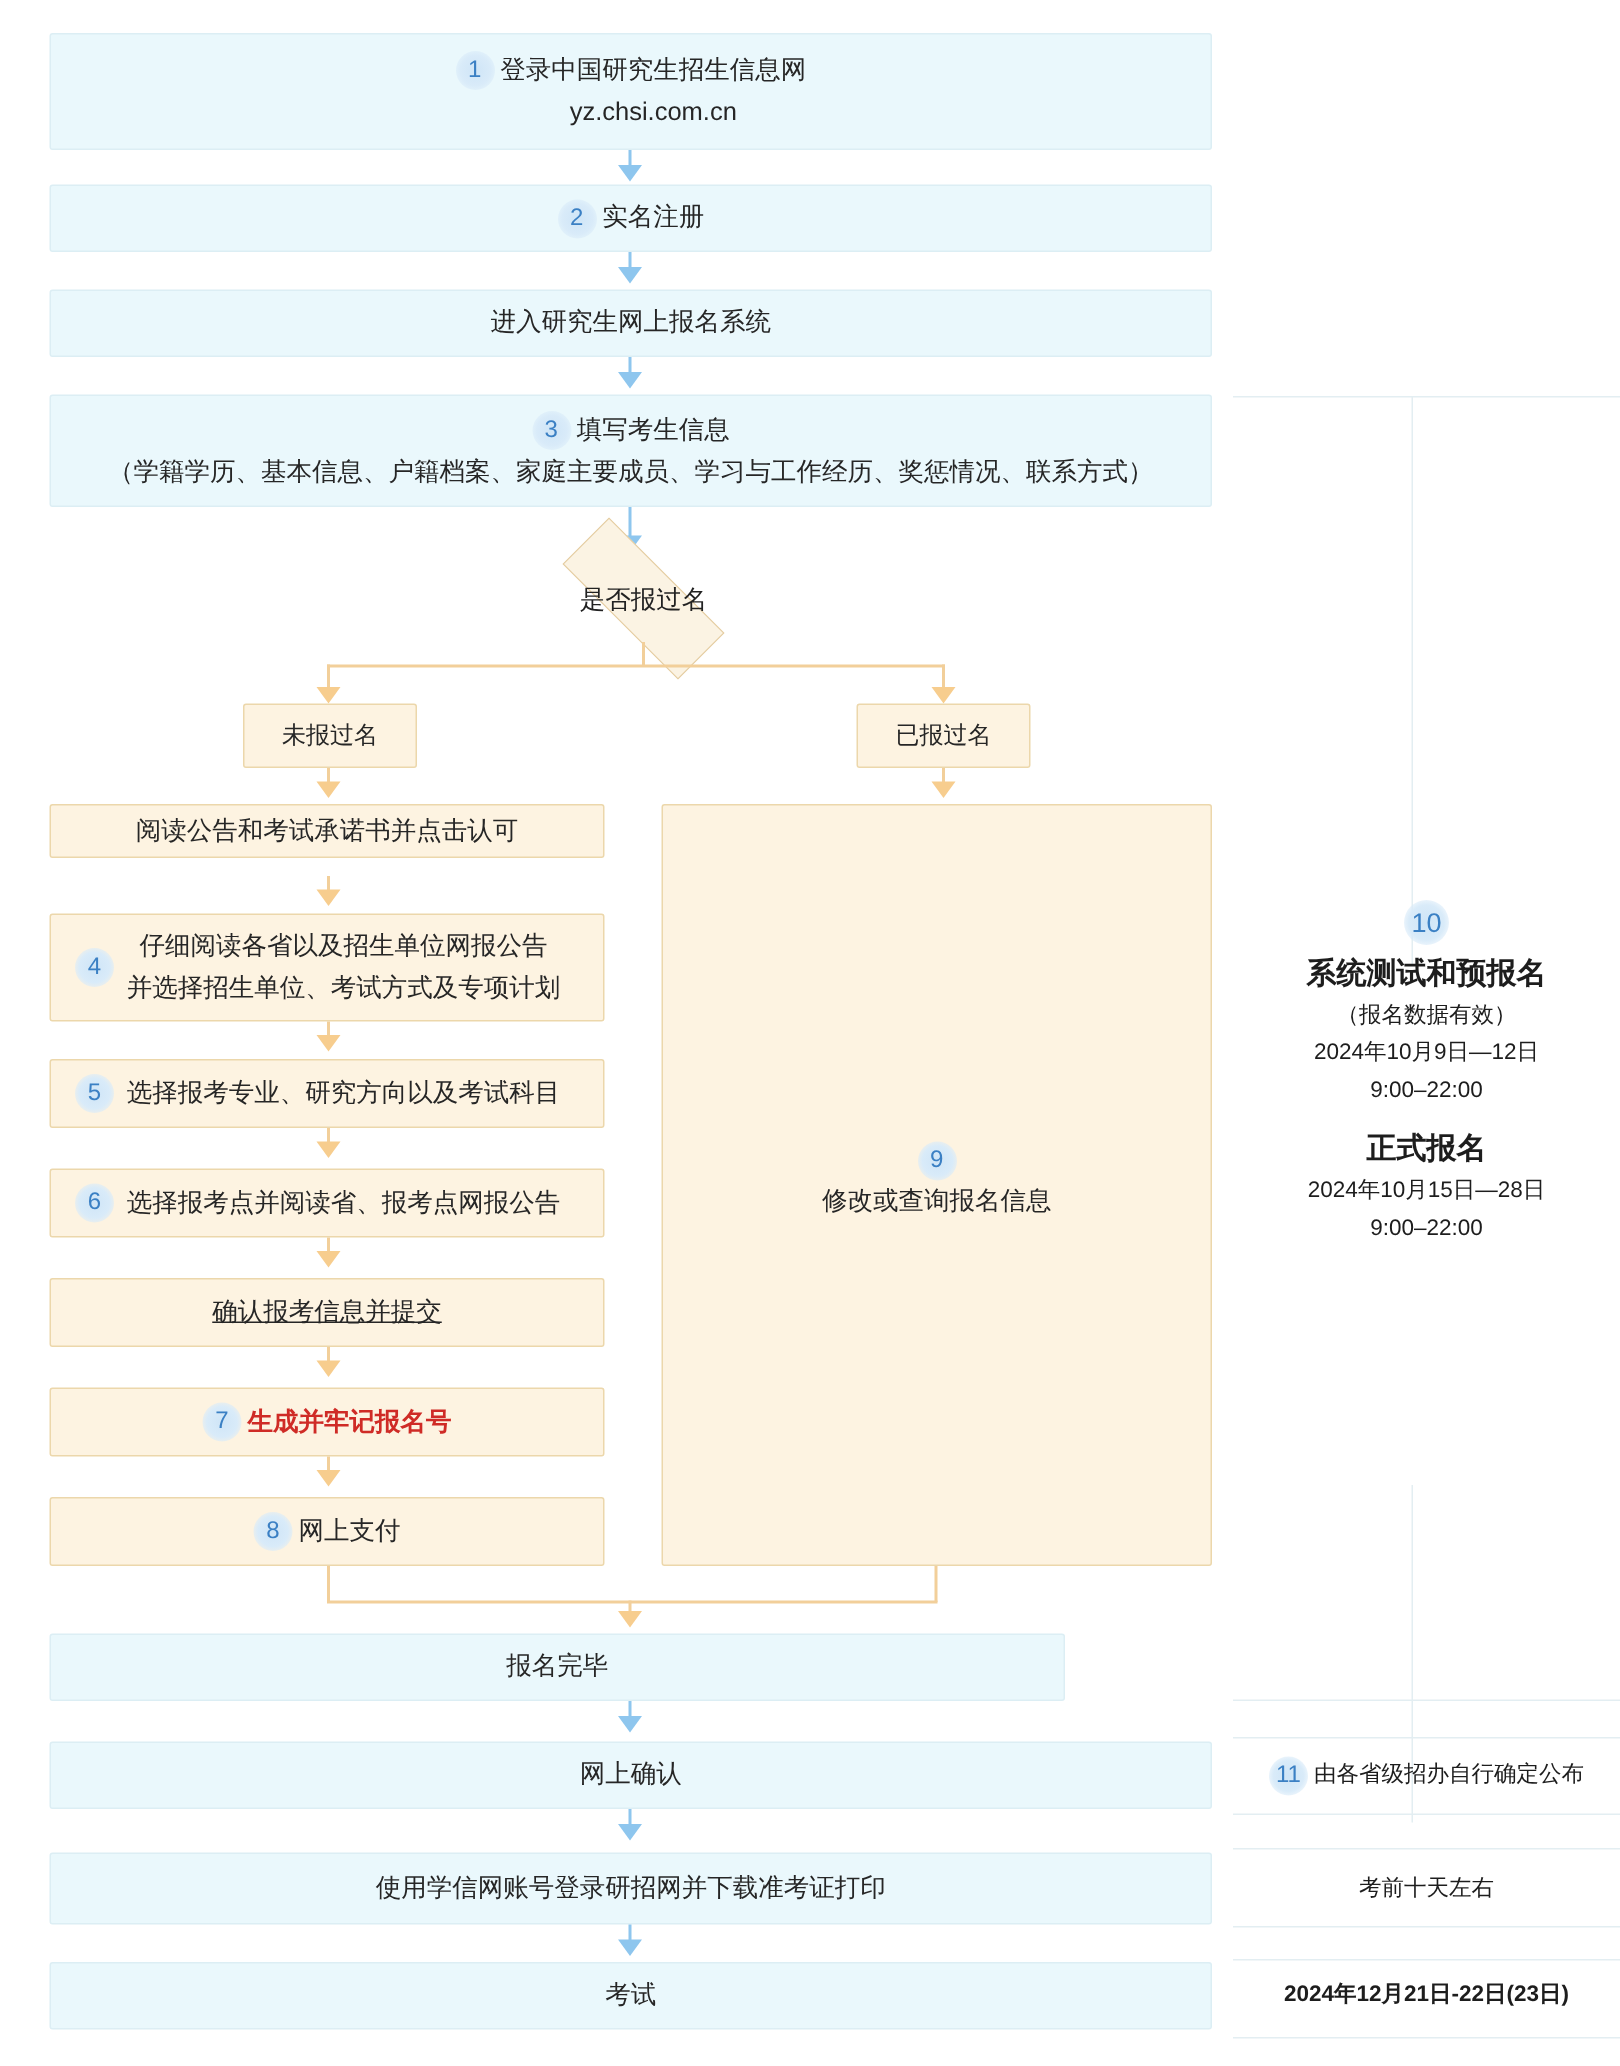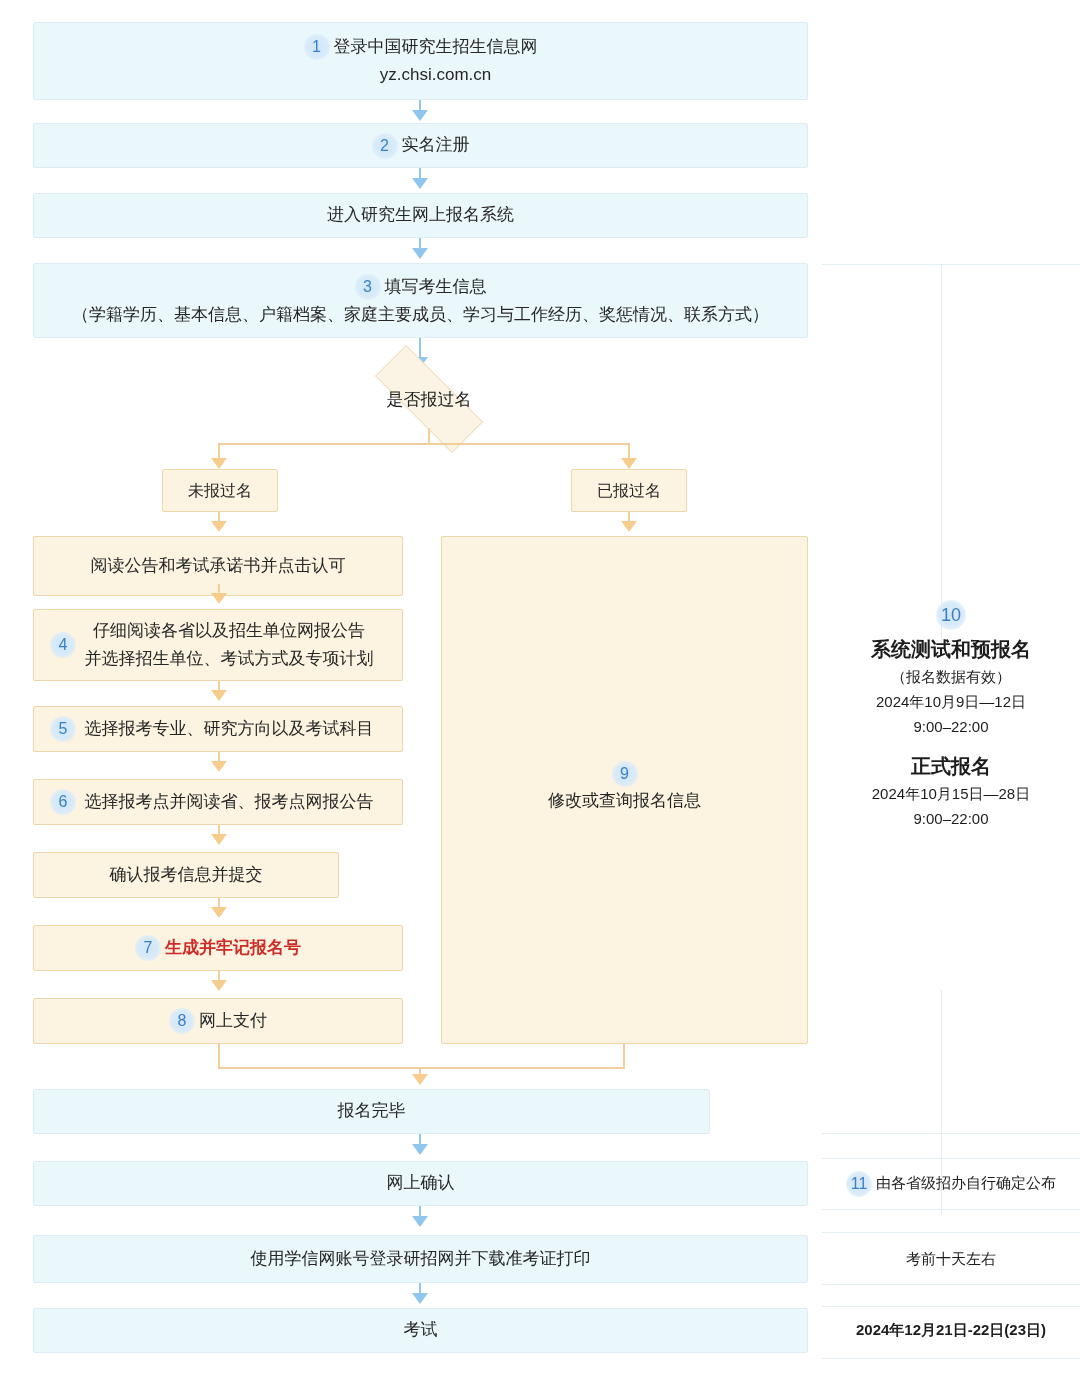--- a/index.html
+++ b/index.html
@@ -219,21 +219,21 @@
   </div>
   <div class="box box-orange-sm" style="left:571px;top:469px;width:116px;height:43px;text-align:center;">
     <span>已报过名</span>
   </div>
 
   <div class="vline v-orange" style="left:218px;top:512px;height:12px;"></div>
   <div class="arrow arrow-orange" style="left:211px;top:521px;"></div>
   <div class="vline v-orange" style="left:628px;top:512px;height:12px;"></div>
   <div class="arrow arrow-orange" style="left:621px;top:521px;"></div>
 
-  <div class="box box-orange" style="left:33px;top:536px;width:370px;height:60px;">
+  <div class="box box-orange" style="left:33px;top:536px;width:370px;height:36px;">
     <span>阅读公告和考试承诺书并点击认可</span>
   </div>
   <div class="vline v-orange" style="left:218px;top:584px;height:12px;"></div>
   <div class="arrow arrow-orange" style="left:211px;top:593px;"></div>
 
   <div class="box box-orange" style="left:33px;top:609px;width:370px;height:72px;">
     <span class="badge badge-left">4</span>
     <div class="inner two-line" style="padding-left:22px;">
       <div>仔细阅读各省以及招生单位网报公告</div>
       <div>并选择招生单位、考试方式及专项计划</div>
@@ -249,21 +249,21 @@
   <div class="vline v-orange" style="left:218px;top:752px;height:12px;"></div>
   <div class="arrow arrow-orange" style="left:211px;top:761px;"></div>
 
   <div class="box box-orange" style="left:33px;top:779px;width:370px;height:46px;">
     <span class="badge badge-left">6</span>
     <span style="padding-left:22px;">选择报考点并阅读省、报考点网报公告</span>
   </div>
   <div class="vline v-orange" style="left:218px;top:825px;height:12px;"></div>
   <div class="arrow arrow-orange" style="left:211px;top:834px;"></div>
 
-  <div class="box box-orange" style="left:33px;top:852px;width:306px;height:46px;">
+  <div class="box box-orange" style="left:33px;top:852px;width:370px;height:46px;text-decoration:underline;">
     <span>确认报考信息并提交</span>
   </div>
   <div class="vline v-orange" style="left:218px;top:898px;height:12px;"></div>
   <div class="arrow arrow-orange" style="left:211px;top:907px;"></div>
 
   <div class="box box-orange" style="left:33px;top:925px;width:370px;height:46px;">
     <div class="row-flex">
       <span class="badge">7</span>
       <span class="red">生成并牢记报名号</span>
     </div>

